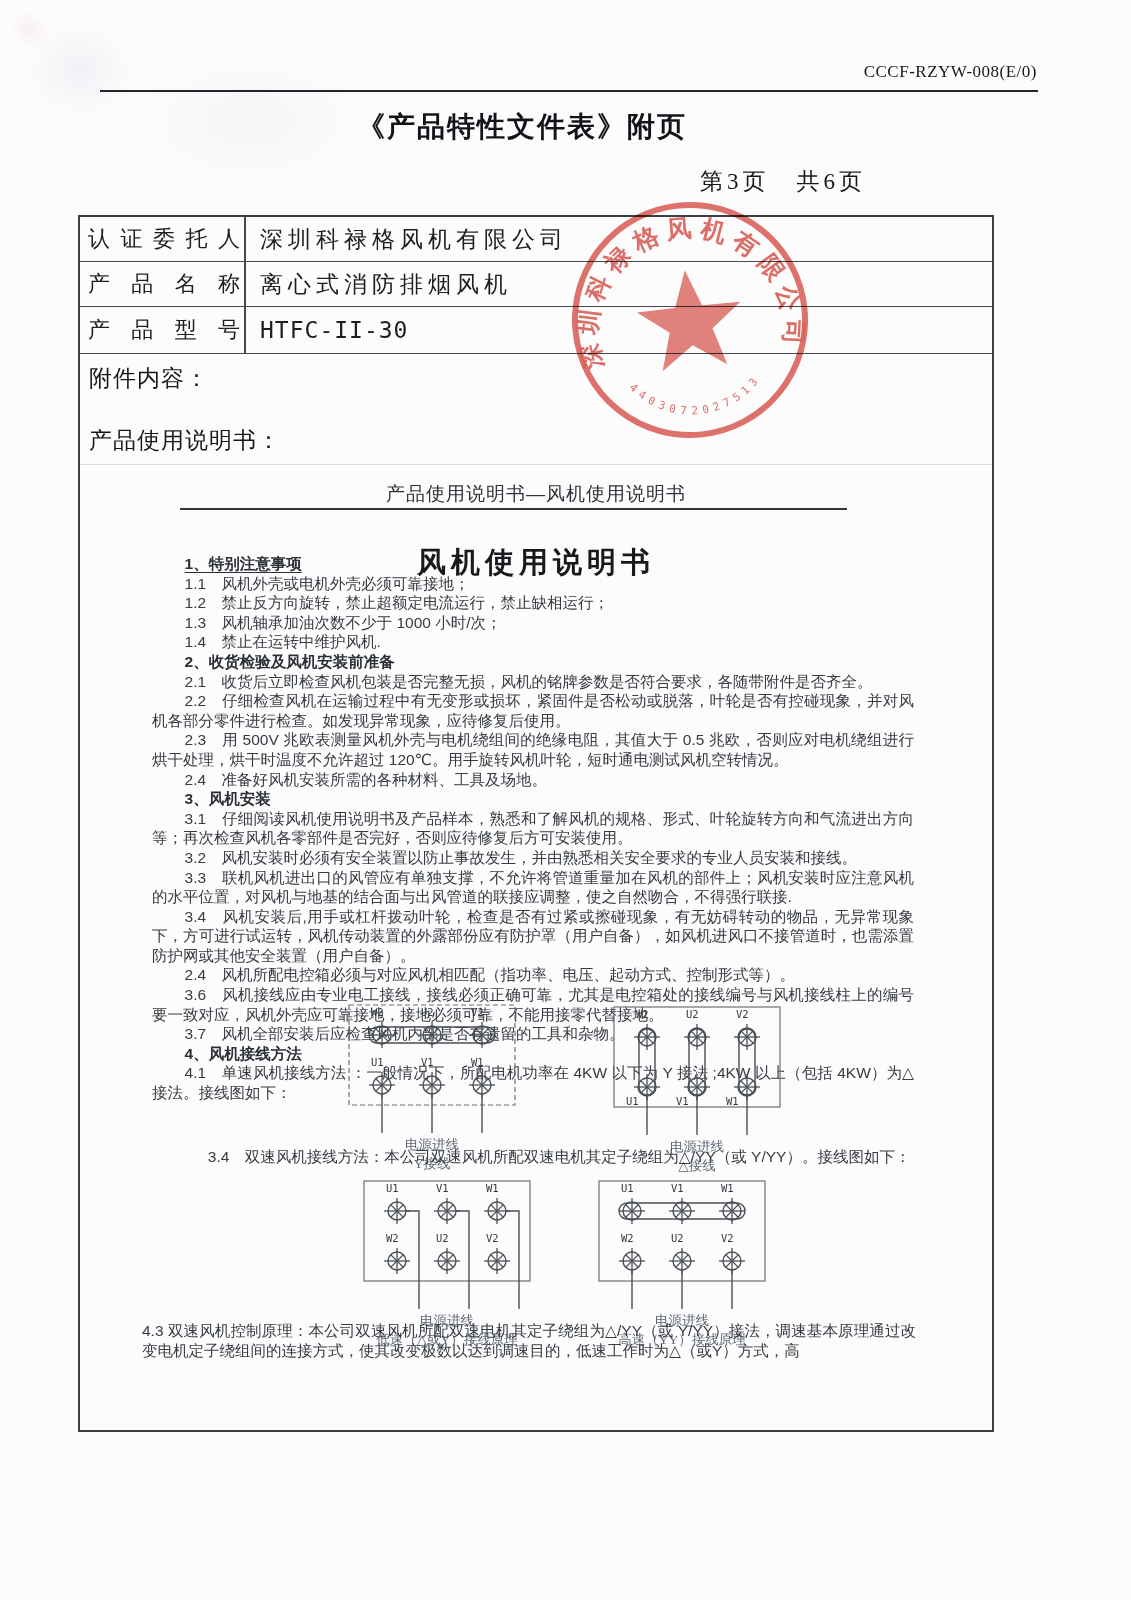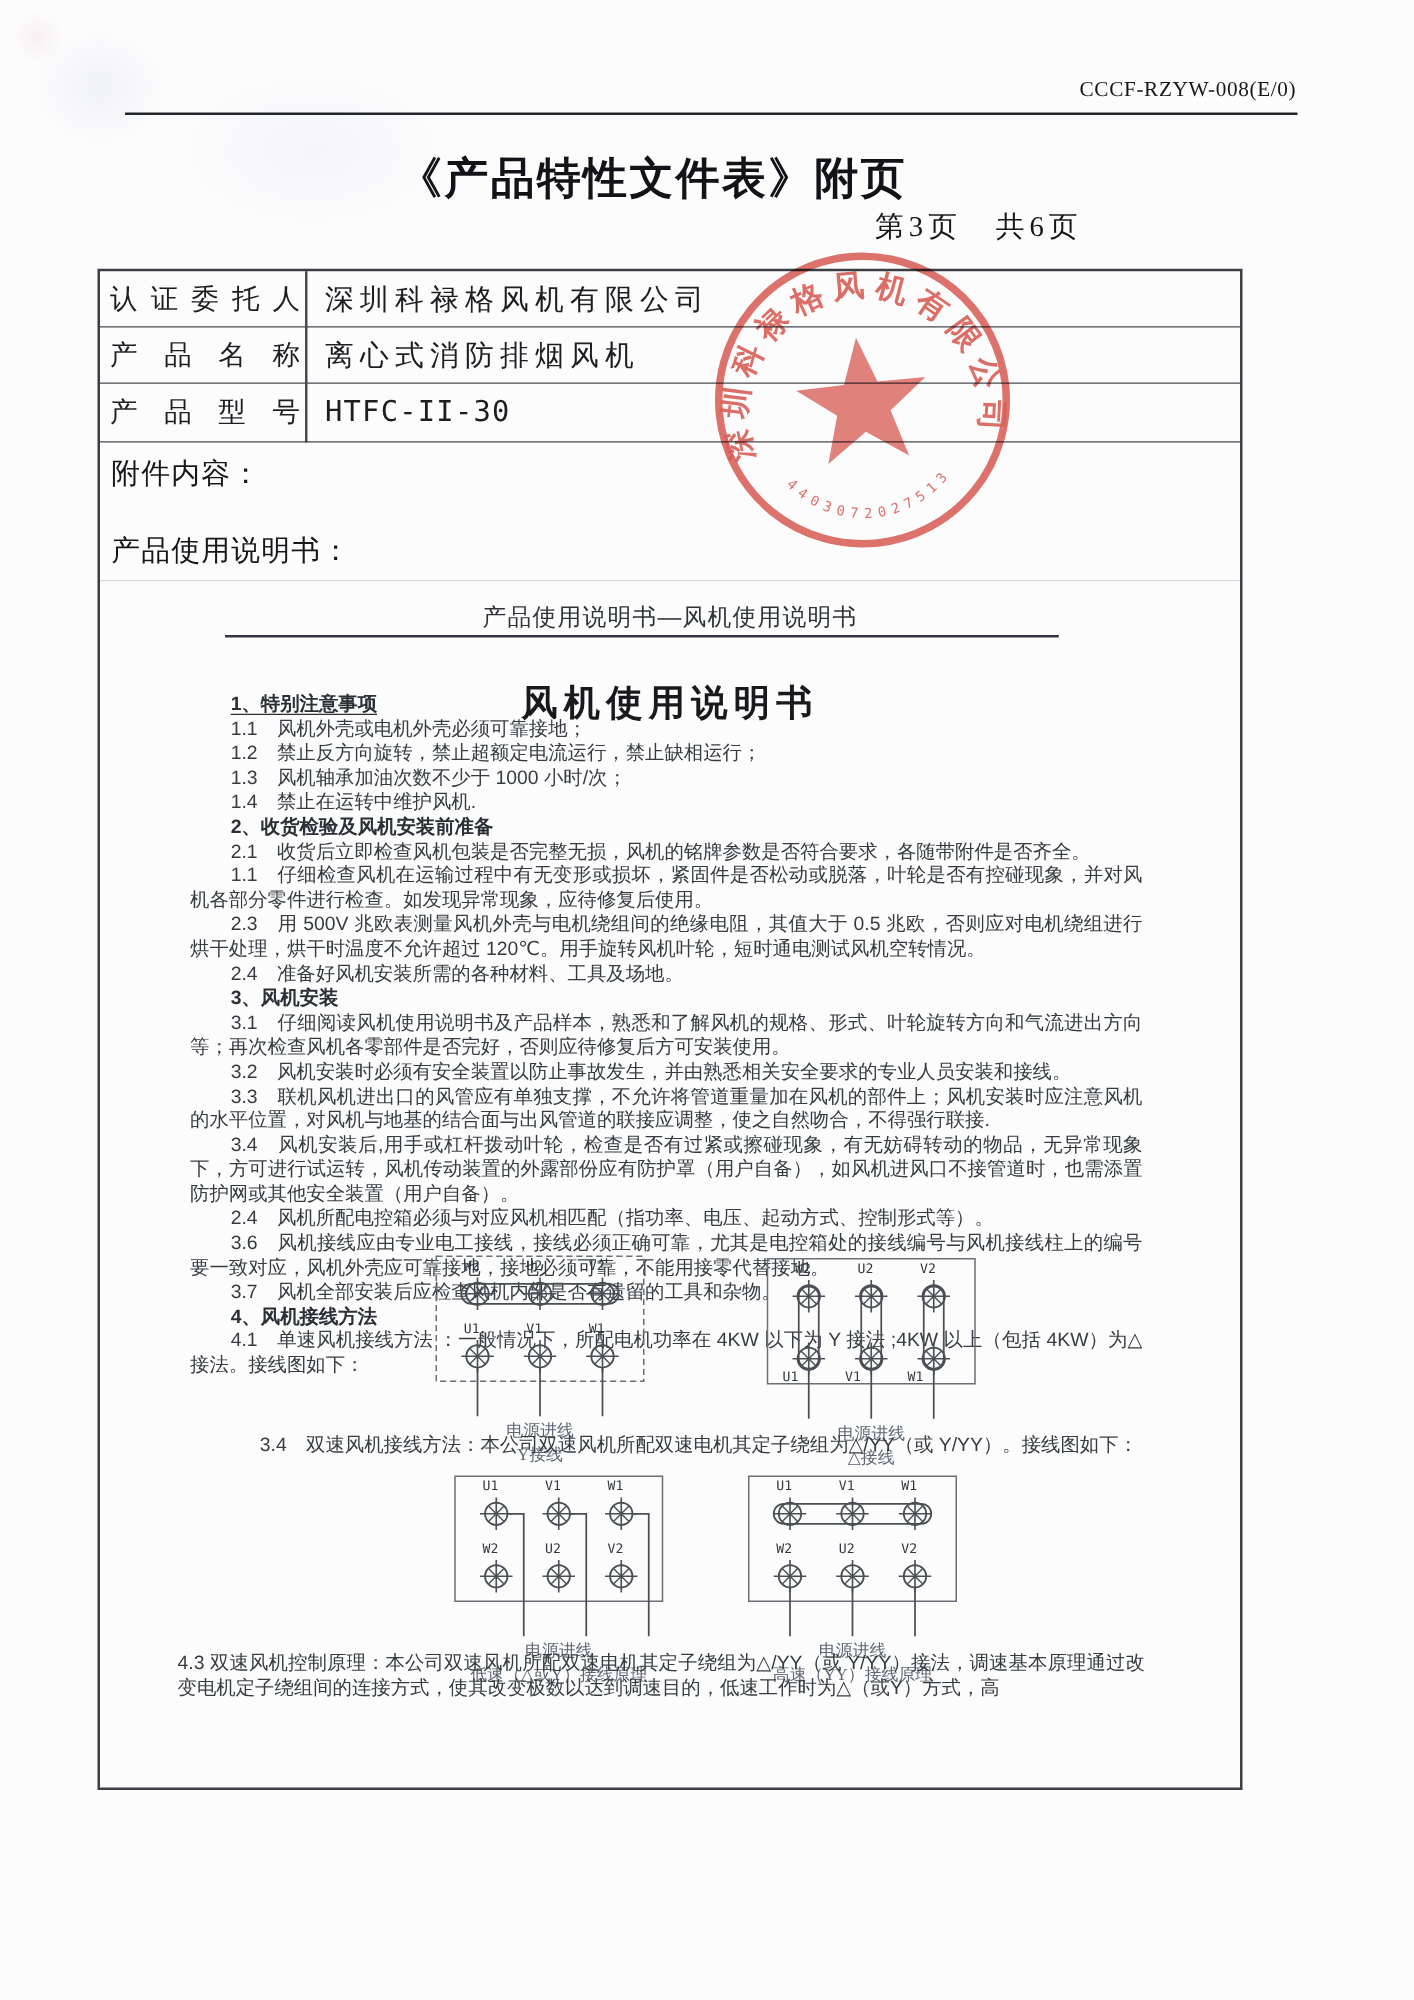--- a/index.html
+++ b/index.html
@@ -13,21 +13,21 @@
     background:
       radial-gradient(closest-side at 80px 70px, rgba(190,196,210,.18), transparent 70%),
       radial-gradient(closest-side at 250px 120px, rgba(190,196,210,.12), transparent 70%),
       radial-gradient(closest-side at 30px 30px, rgba(225,170,180,.15), transparent 70%);
   }
   
   .doc-code{position:absolute;top:62px;right:94px;font-size:17px;letter-spacing:.5px;color:#15171a;}
   .head-rule{position:absolute;left:100px;top:90px;width:938px;height:2px;background:#23262b;}
   .main-title{position:absolute;left:0;top:108px;width:1044px;text-align:center;
     font-family:"Liberation Sans","DejaVu Sans",sans-serif;font-weight:bold;
-    font-size:35px;letter-spacing:2px;color:#111318;margin-top:11px;}
+    font-size:28px;letter-spacing:2px;color:#111318;}
   .page-info{position:absolute;left:700px;top:166px;font-size:23px;letter-spacing:4px;color:#15171a;}
   
   .outer-box{position:absolute;left:78px;top:215px;width:912px;height:1213px;
     border:2px solid #3b3e44;background:transparent;}
   .trow{position:absolute;left:0;width:100%;box-sizing:border-box;border-bottom:1.5px solid #45484e;}
   .trow .lbl{position:absolute;left:8px;top:0;width:152px;height:100%;
     display:flex;align-items:center;font-size:22px;}
   .trow .lbl span{width:100%;text-align:justify;text-align-last:justify;}
   .trow .val{position:absolute;left:180px;top:0;right:4px;height:100%;
     display:flex;align-items:center;font-size:23px;letter-spacing:5px;}
@@ -123,21 +123,21 @@
   <div class="manual-title">风机使用说明书</div>
 
   <div class="manual-body">
     <p class="sec-h uline">1、特别注意事项</p>
     <p class="sec-p">1.1　风机外壳或电机外壳必须可靠接地；</p>
     <p class="sec-p">1.2　禁止反方向旋转，禁止超额定电流运行，禁止缺相运行；</p>
     <p class="sec-p">1.3　风机轴承加油次数不少于 1000 小时/次；</p>
     <p class="sec-p">1.4　禁止在运转中维护风机.</p>
     <p class="sec-h">2、收货检验及风机安装前准备</p>
     <p class="sec-p">2.1　收货后立即检查风机包装是否完整无损，风机的铭牌参数是否符合要求，各随带附件是否齐全。</p>
-    <p class="sec-p">1.1　仔细检查风机在运输过程中有无变形或损坏，紧固件是否松动或脱落，叶轮是否有控碰现象，并对风机各部分零件进行检查。如发现异常现象，应待修复后使用。</p>
+    <p class="sec-p">2.2　仔细检查风机在运输过程中有无变形或损坏，紧固件是否松动或脱落，叶轮是否有控碰现象，并对风机各部分零件进行检查。如发现异常现象，应待修复后使用。</p>
     <p class="sec-p">2.3　用 500V 兆欧表测量风机外壳与电机绕组间的绝缘电阻，其值大于 0.5 兆欧，否则应对电机绕组进行烘干处理，烘干时温度不允许超过 120℃。用手旋转风机叶轮，短时通电测试风机空转情况。</p>
     <p class="sec-p">2.4　准备好风机安装所需的各种材料、工具及场地。</p>
     <p class="sec-h">3、风机安装</p>
     <p class="sec-p">3.1　仔细阅读风机使用说明书及产品样本，熟悉和了解风机的规格、形式、叶轮旋转方向和气流进出方向等；再次检查风机各零部件是否完好，否则应待修复后方可安装使用。</p>
     <p class="sec-p">3.2　风机安装时必须有安全装置以防止事故发生，并由熟悉相关安全要求的专业人员安装和接线。</p>
     <p class="sec-p">3.3　联机风机进出口的风管应有单独支撑，不允许将管道重量加在风机的部件上；风机安装时应注意风机的水平位置，对风机与地基的结合面与出风管道的联接应调整，使之自然吻合，不得强行联接.</p>
     <p class="sec-p">3.4　风机安装后,用手或杠杆拨动叶轮，检查是否有过紧或擦碰现象，有无妨碍转动的物品，无异常现象下，方可进行试运转，风机传动装置的外露部份应有防护罩（用户自备），如风机进风口不接管道时，也需添置防护网或其他安全装置（用户自备）。</p>
     <p class="sec-p">2.4　风机所配电控箱必须与对应风机相匹配（指功率、电压、起动方式、控制形式等）。</p>
     <p class="sec-p">3.6　风机接线应由专业电工接线，接线必须正确可靠，尤其是电控箱处的接线编号与风机接线柱上的编号要一致对应，风机外壳应可靠接地，接地必须可靠，不能用接零代替接地。</p>
     <p class="sec-p">3.7　风机全部安装后应检查风机内部是否有遗留的工具和杂物。</p>

